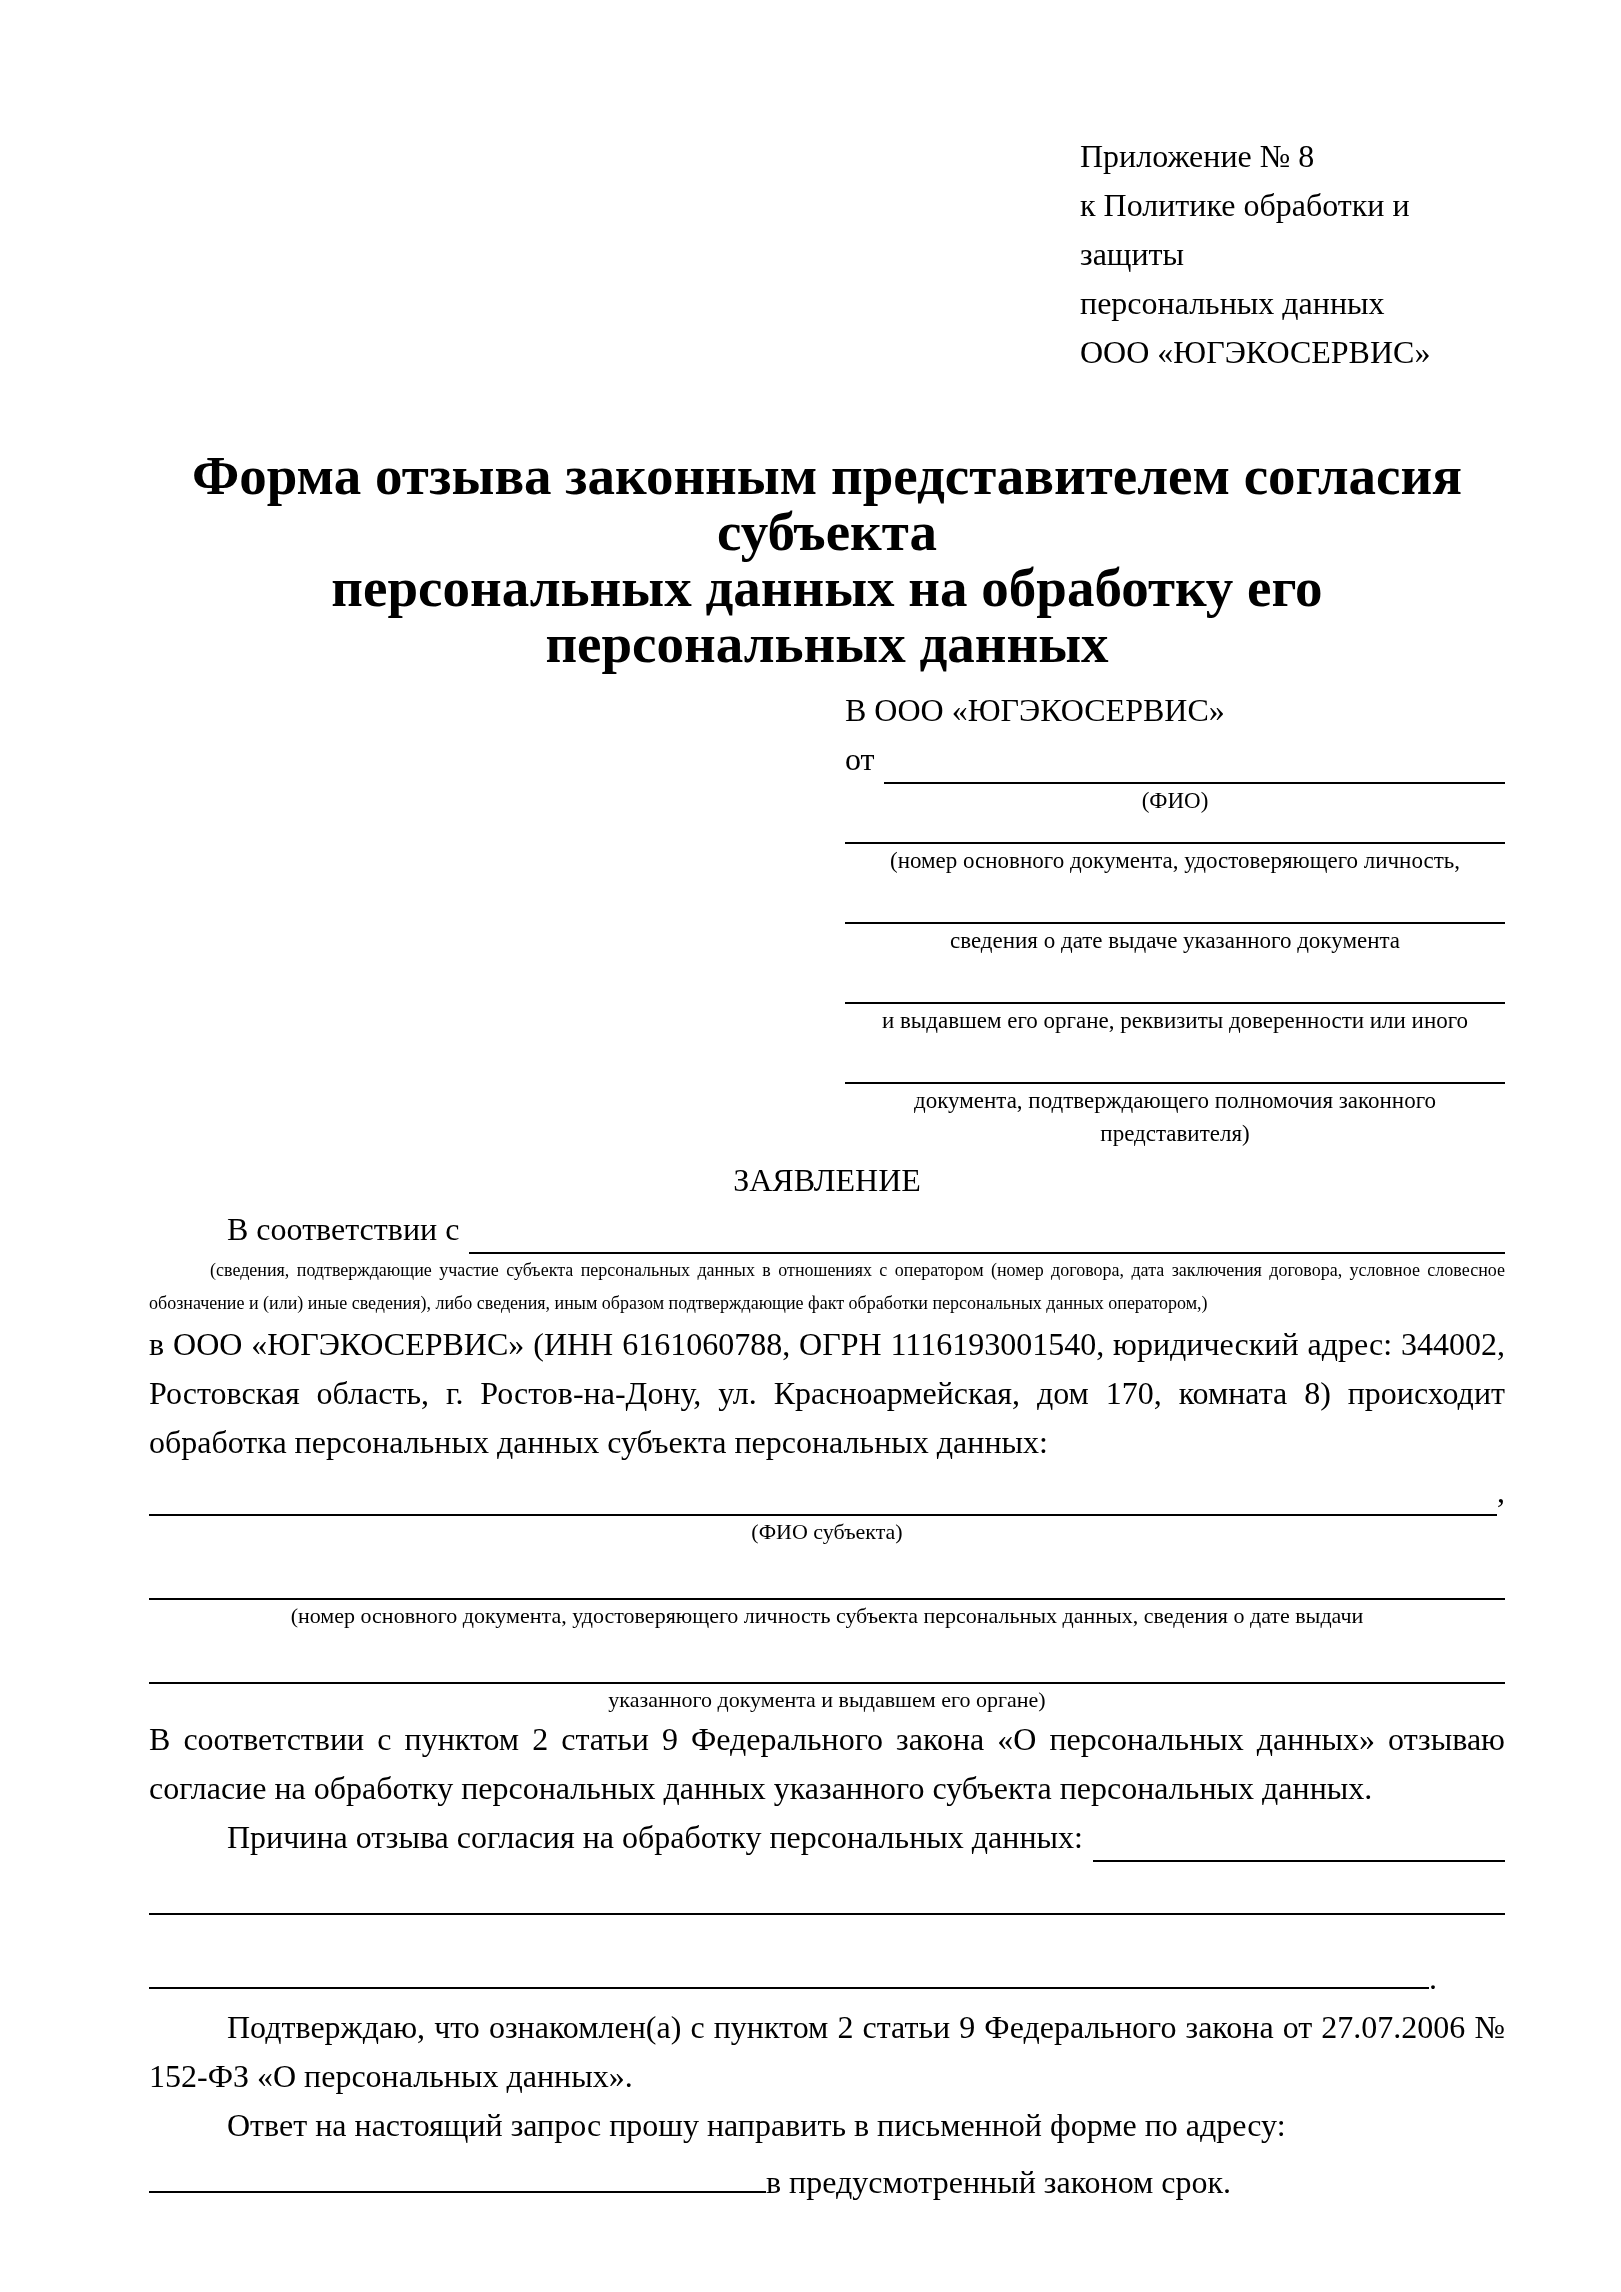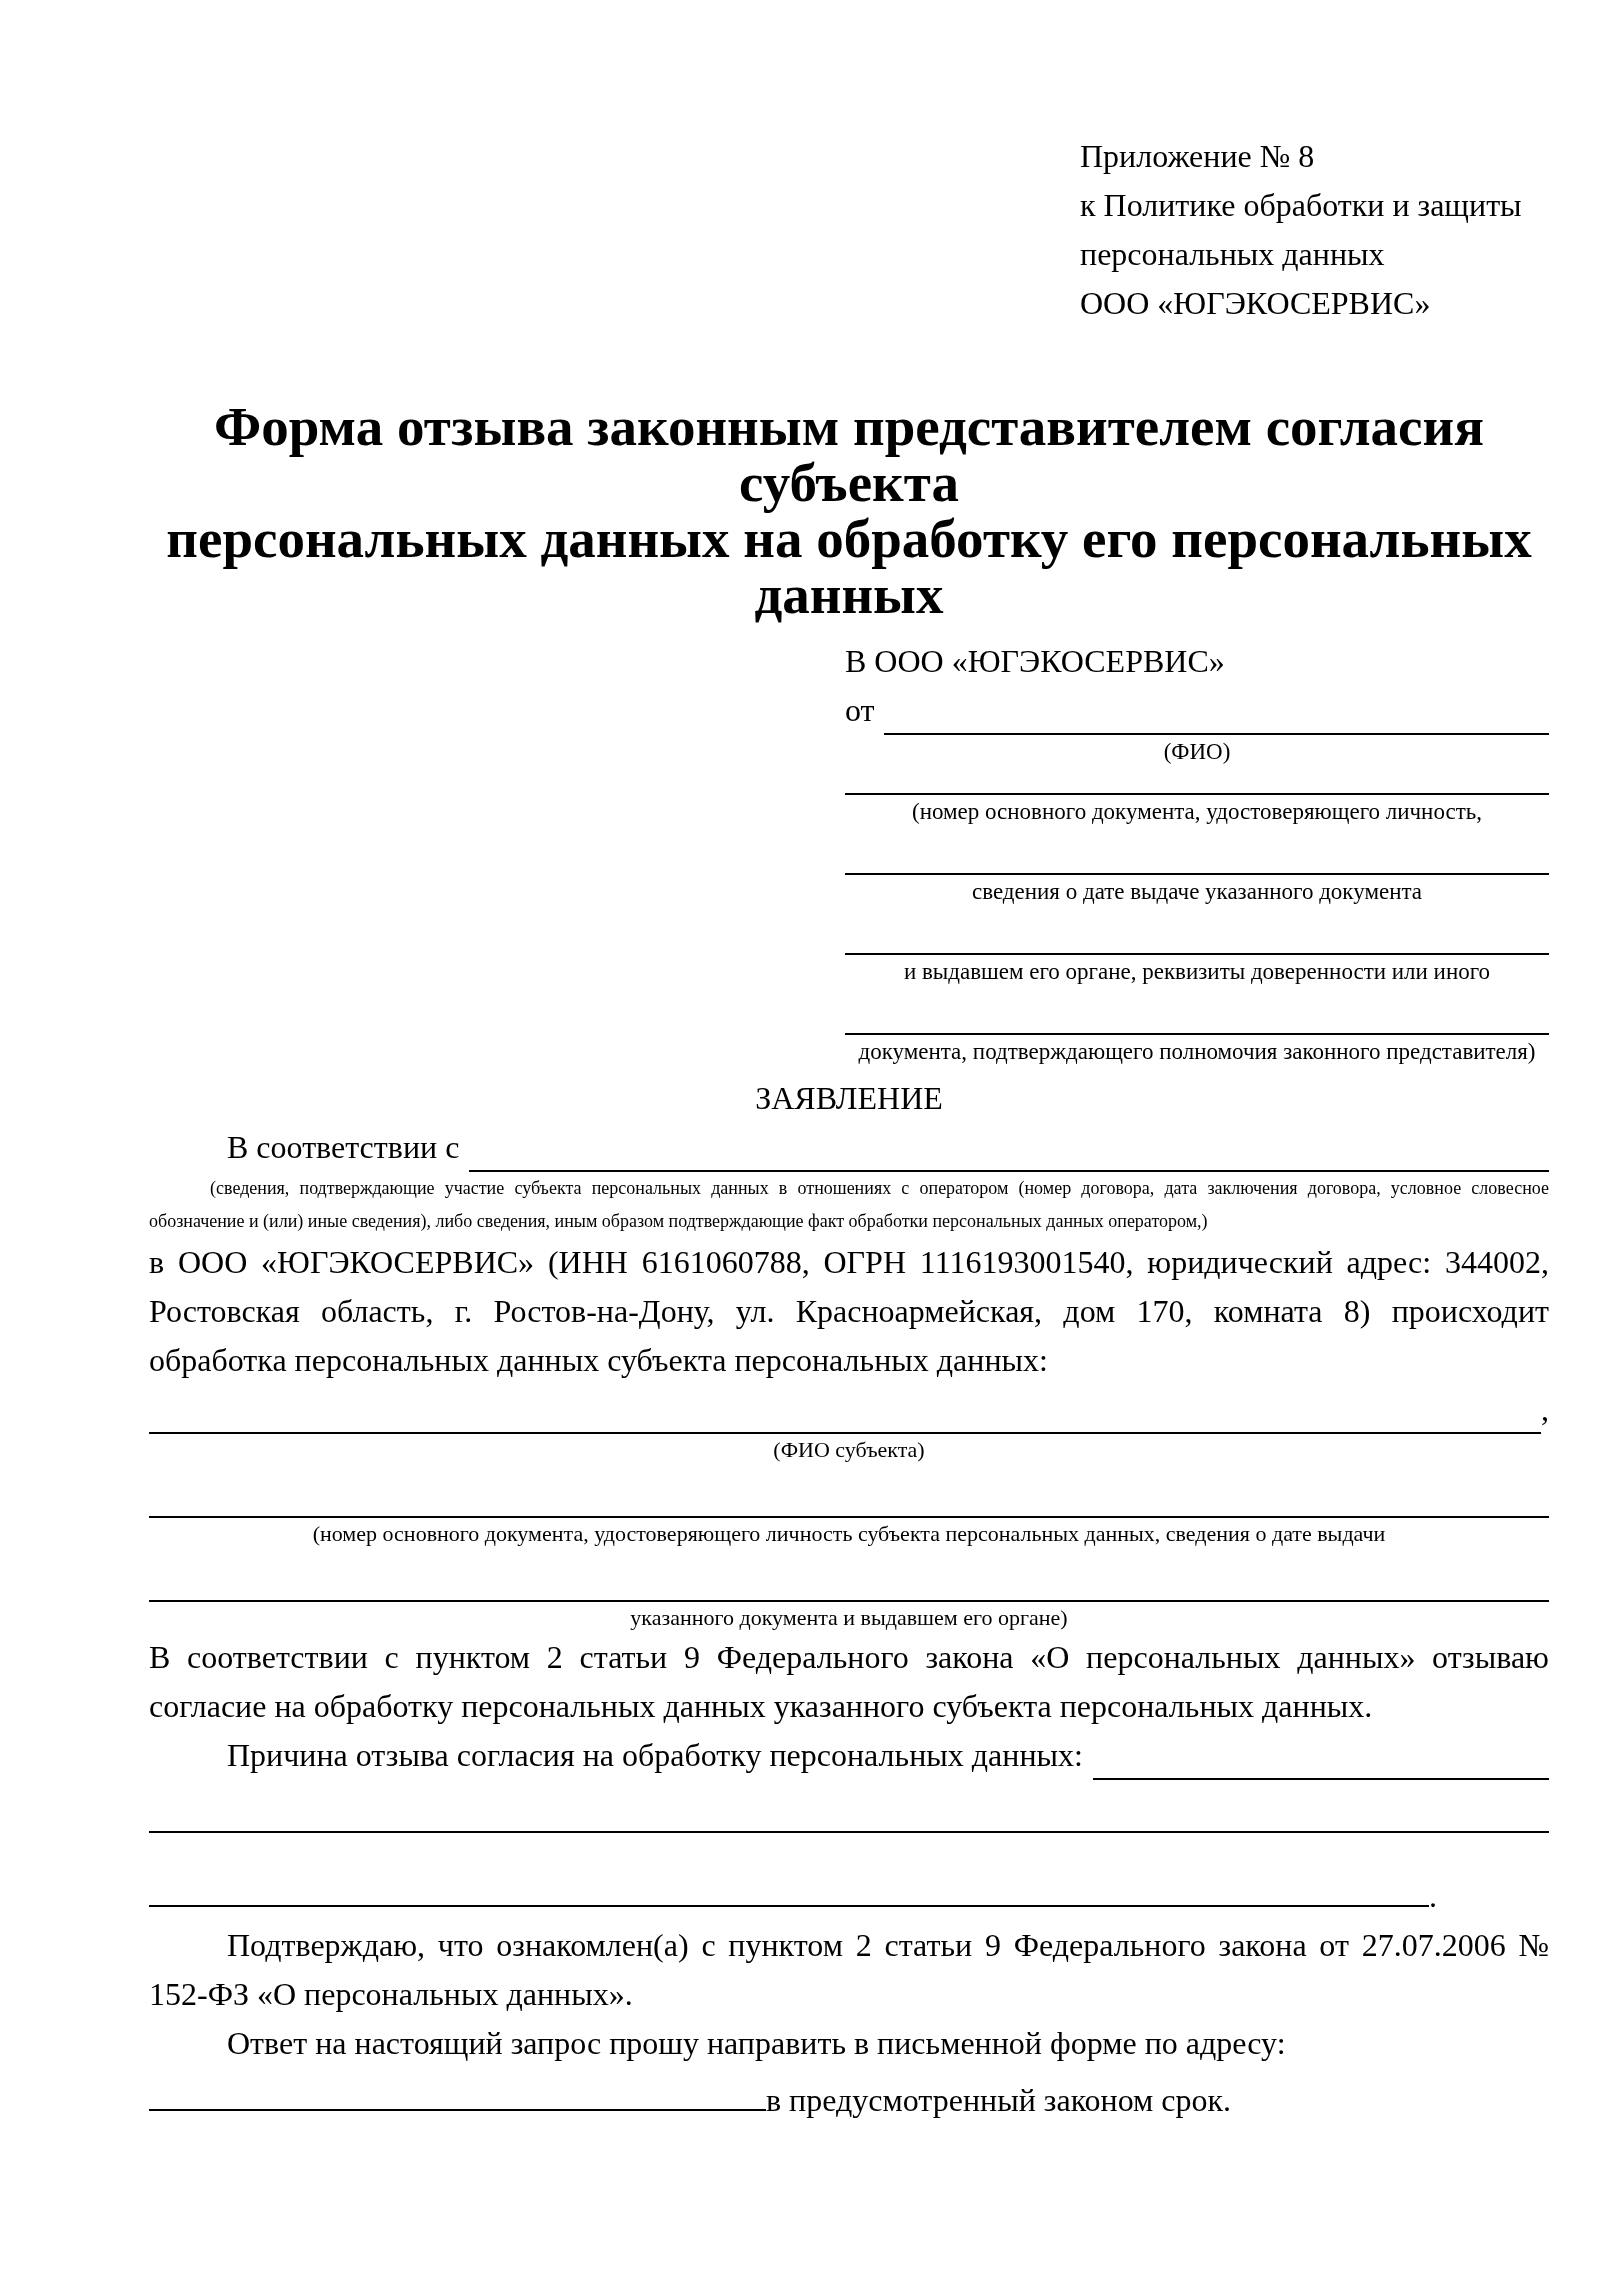--- a/index.html
+++ b/index.html
@@ -7,21 +7,21 @@
     position: relative;
     width: 1621px;
     height: 2232px;
     margin: 0 auto;
     background: #ffffff;
     color: #000000;
     font-family: "Liberation Serif", serif;
     font-size: 32px;
     line-height: 49px;
     box-sizing: border-box;
-    padding: 132px 72px 0 149px;
+    padding: 132px 116px 0 149px;
   }
   .appendix { margin-left: 931px; line-height: 49px; }
   .doc-title {
     margin-top: 71px;
     text-align: center;
     font-weight: 700;
     font-size: 55px;
     line-height: 56px;
   }
   .addr-block { margin-top: 13.7px; margin-left: 696px; }

